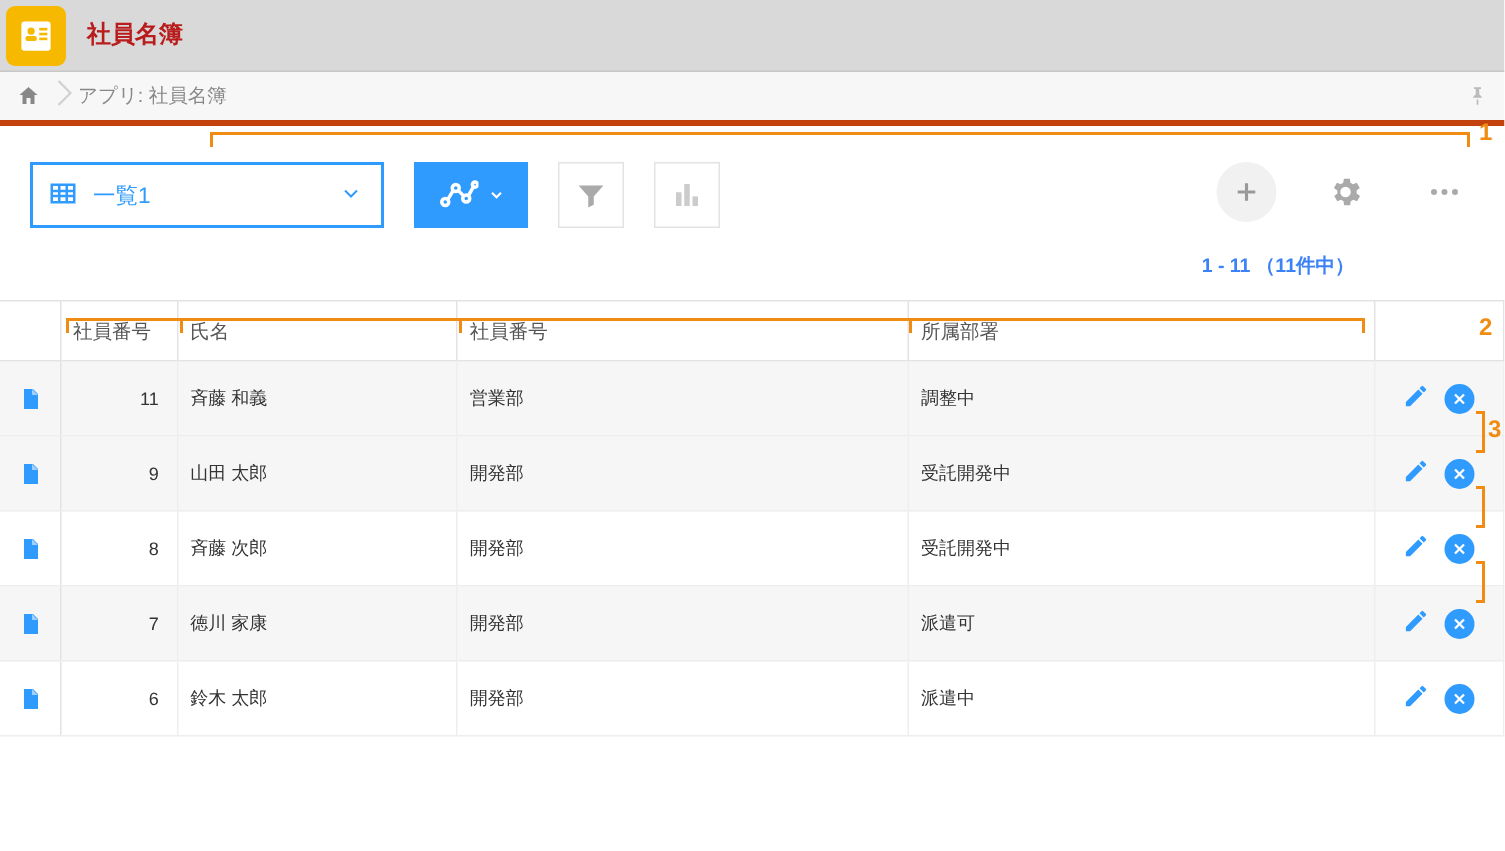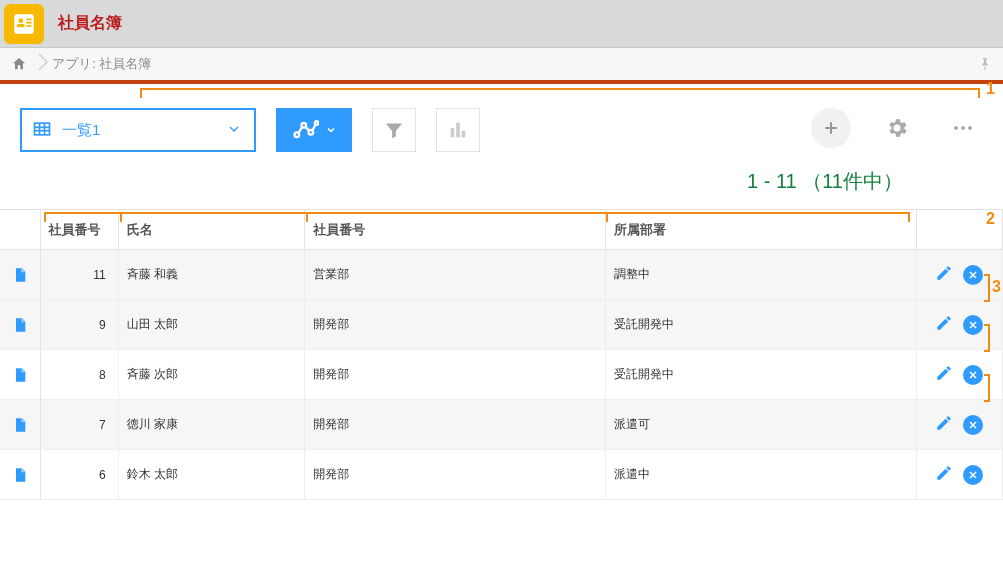--- a/index.html
+++ b/index.html
@@ -103,36 +103,37 @@
   .gear-btn, .more-btn {
     width:40px;height:40px;
     display:flex;align-items:center;justify-content:center;
     color:#999;
     margin-left:6px;
   }
   
   .pager-row {
     text-align:right;
     padding: 8px 100px 14px 0;
-    color:#15803d;
-    font-size:20px;
+    color:#3b82f6;
+    font-size:13px;
+    font-weight:bold;
   }
   
   table.data {
     width: 100%;
     border-collapse: collapse;
     table-layout: fixed;
   }
   table.data th {
     border-top:1px solid #e3e3e3;
     border-bottom:1px solid #e3e3e3;
     border-right:1px solid #e3e3e3;
     background:#fff;
     text-align:left;
-    font-weight:bold;
+    font-weight:normal;
     color:#555;
     font-size:13px;
     padding:10px 8px;
     height:40px;
   }
   table.data th:first-child,
   table.data td:first-child { border-right:1px solid #e3e3e3; }
   table.data td {
     border-bottom:1px solid #eee;
     border-right:1px solid #eee;

